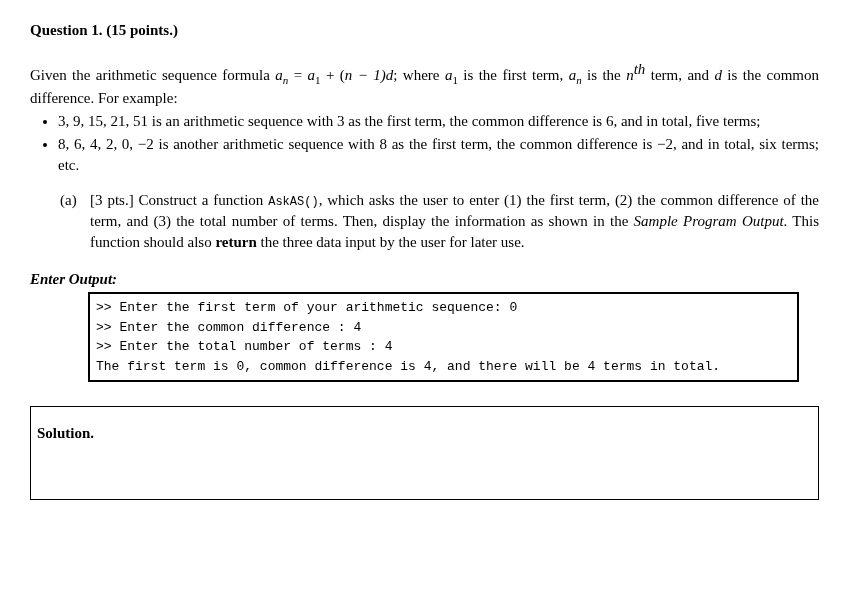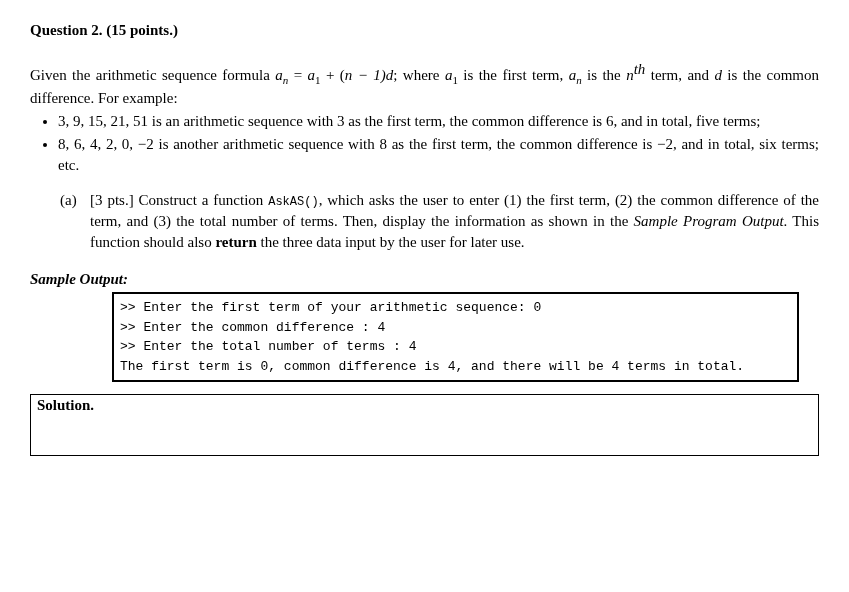--- a/index.html
+++ b/index.html
@@ -44,73 +44,73 @@
       font-style: italic;
     }
     .sample-title {
       font-style: italic;
       font-weight: bold;
       margin-top: 16px;
       margin-bottom: 2px;
     }
     .code-box {
       border: 2px solid #000;
-      margin-left: 82px;
+      margin-left: 58px;
       margin-right: 20px;
       padding: 4px 6px;
       font-family: 'Courier New', Courier, monospace;
       font-size: 13px;
       line-height: 1.5;
       white-space: pre;
       color: #000;
     }
     .solution-box {
       border: 1px solid #000;
-      margin-top: 12px;
-      padding: 0 6px;
+      margin-top: 24px;
+      padding: 16px 6px;
       min-height: 60px;
     }
     .solution-label {
       font-weight: bold;
     }
     .math-var {
       font-style: italic;
     }
     .code-fn {
       font-family: 'Courier New', Courier, monospace;
       font-size: 12px;
     }
     sub { font-size: 11px; vertical-align: sub; }
     sup { font-size: 15px; vertical-align: super; }
   </style>
 </head>
 <body>
 
 <div class="question-title">
-  <span>Question 2.</span>
+  <span>Question 1.</span>
   <span>(15 points.)</span>
 </div>
 
 <div class="intro">
   <span>Given the arithmetic sequence formula </span><span class="math-var">a</span><sub class="math-var">n</sub><span> = </span><span class="math-var">a</span><sub>1</sub><span> + (</span><span class="math-var">n</span><span class="math-var"> − 1)d</span><span>; where </span><span class="math-var">a</span><sub>1</sub><span> is the first term, </span><span class="math-var">a</span><sub class="math-var">n</sub><span> is the </span><span class="math-var">n</span><sup class="math-var">th</sup><span> term, and </span><span class="math-var">d</span><span> is the common difference. For example:</span>
 </div>
 
 <ul class="bullets">
   <li>3, 9, 15, 21, 51 is an arithmetic sequence with 3 as the first term, the common difference is 6, and in total, five terms;</li>
   <li>8, 6, 4, 2, 0, −2 is another arithmetic sequence with 8 as the first term, the common difference is −2, and in total, six terms; etc.</li>
 </ul>
 
 <div class="part-a">
   <div class="part-a-label">(a)</div>
   <div class="part-a-content">
     <span>[3 pts.]</span><span> Construct a function </span><span class="code-fn">AskAS()</span><span>,  which asks the user to enter (1) the first term, (2) the common difference of the term, and (3) the total number of terms. Then, display the information as shown in the </span><span class="math-var">Sample Program Output</span><span>. This function should also </span><b>return</b><span> the three data input by the user for later use.</span>
   </div>
 </div>
 
-<div class="sample-title">Sample Output:</div>
+<div class="sample-title">Enter Output:</div>
 
 <div class="code-box"><span>&gt;&gt; Enter the first term of your arithmetic sequence: 0</span>
 <span>&gt;&gt; Enter the common difference : 4</span>
 <span>&gt;&gt; Enter the total number of terms : 4</span>
 <span>The first term is 0, common difference is 4, and there will be 4 terms in total.</span></div>
 
 <div class="solution-box">
   <span class="solution-label">Solution.</span>
 </div>
 

